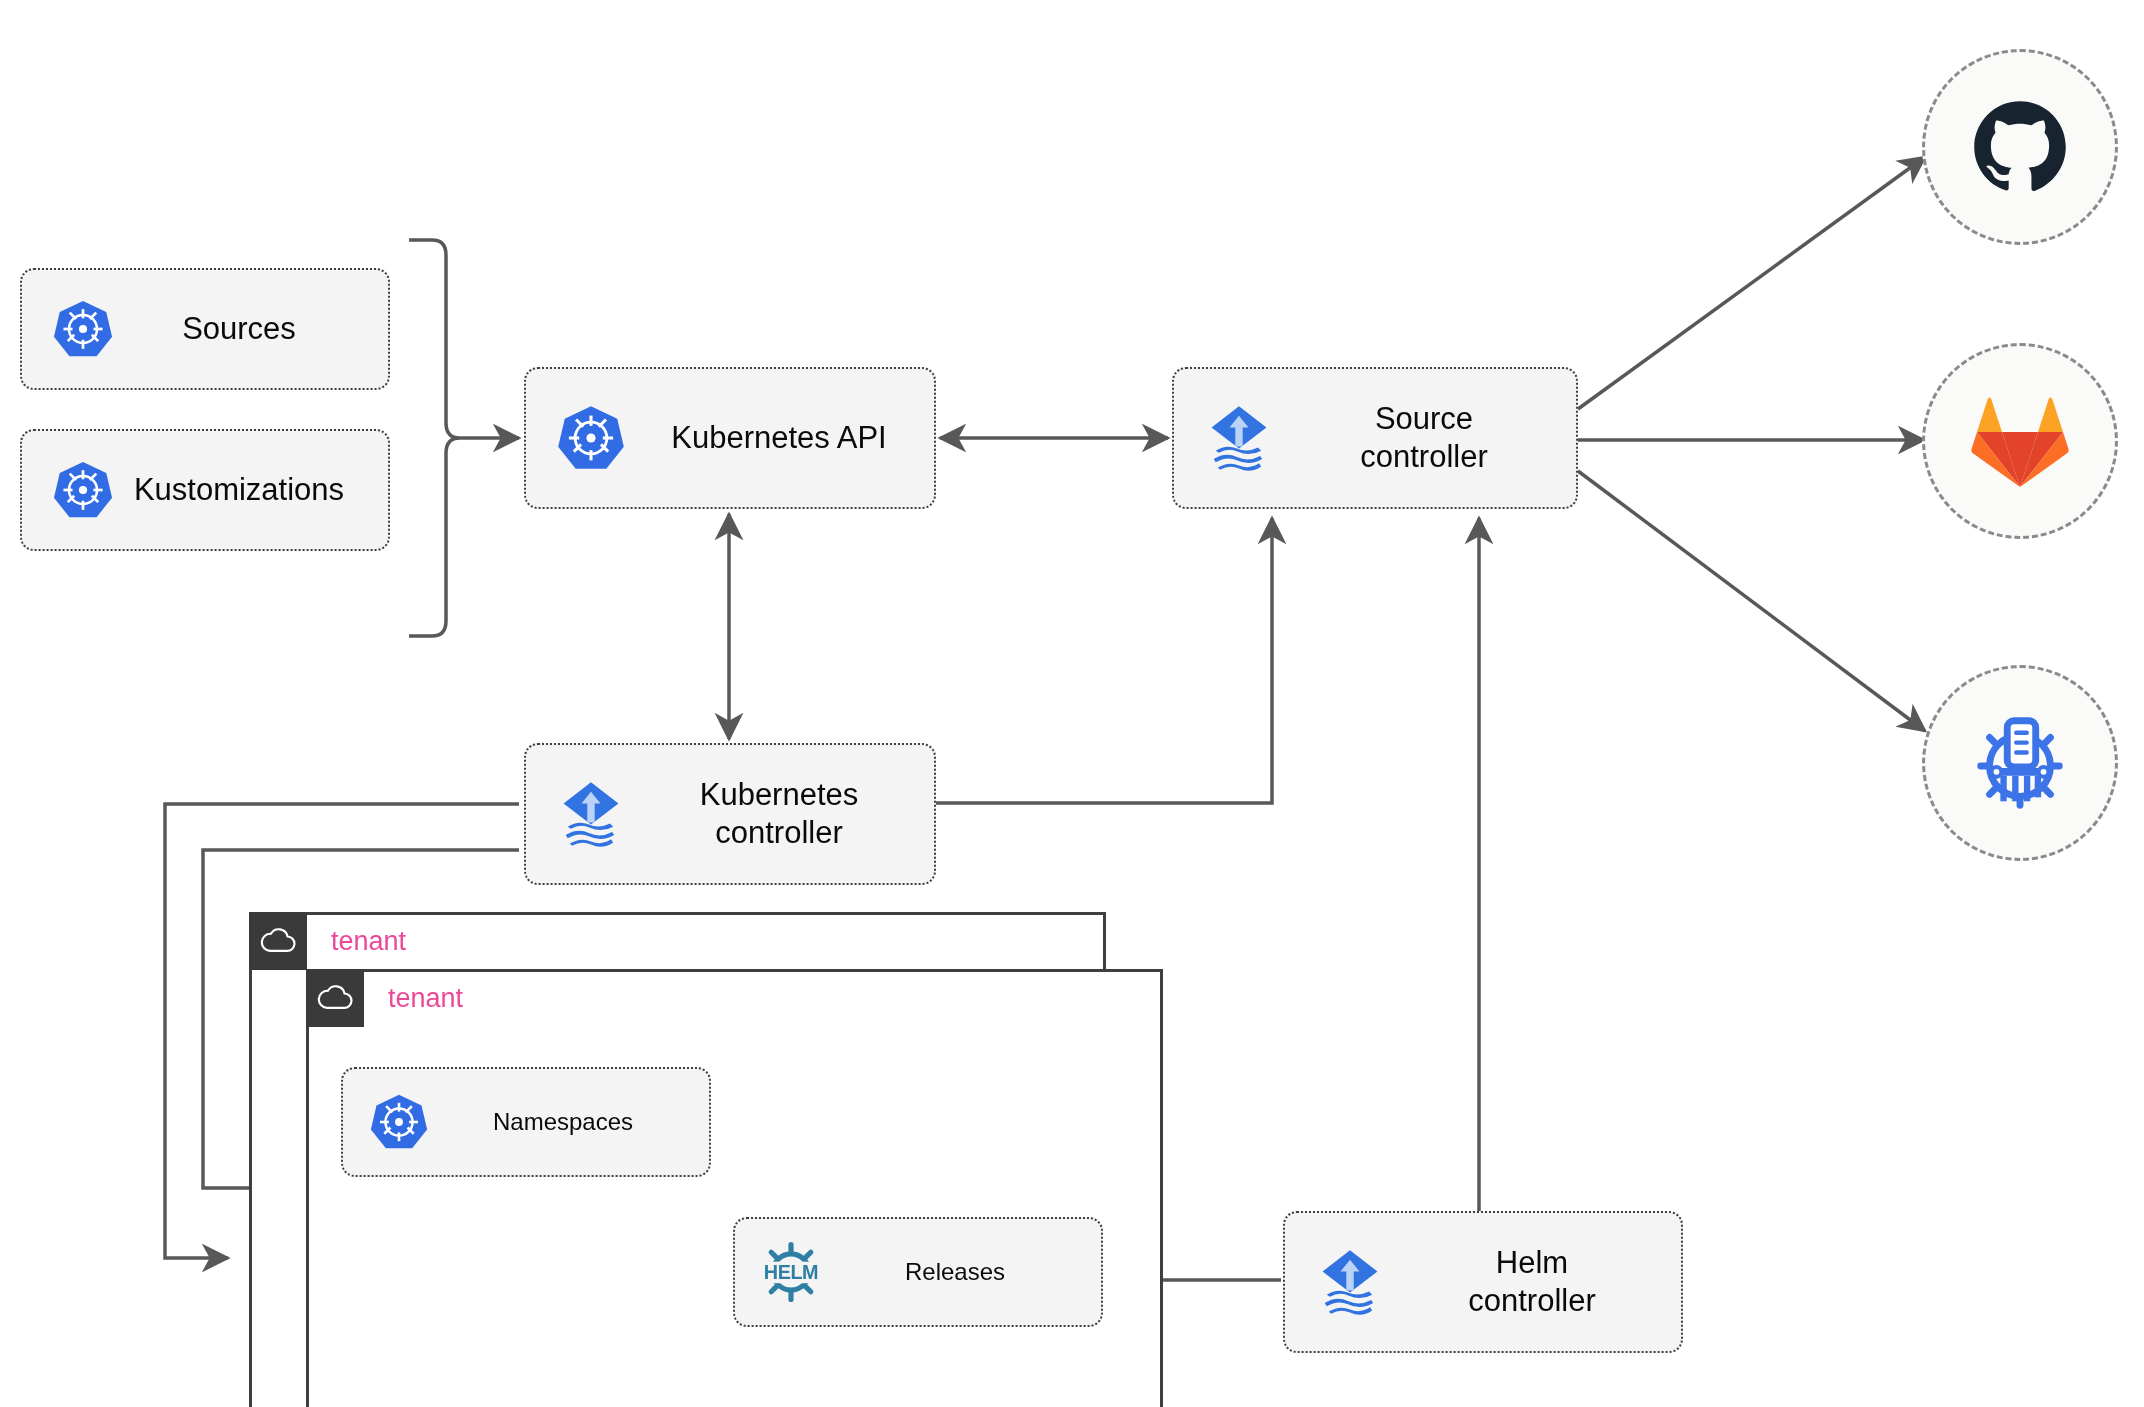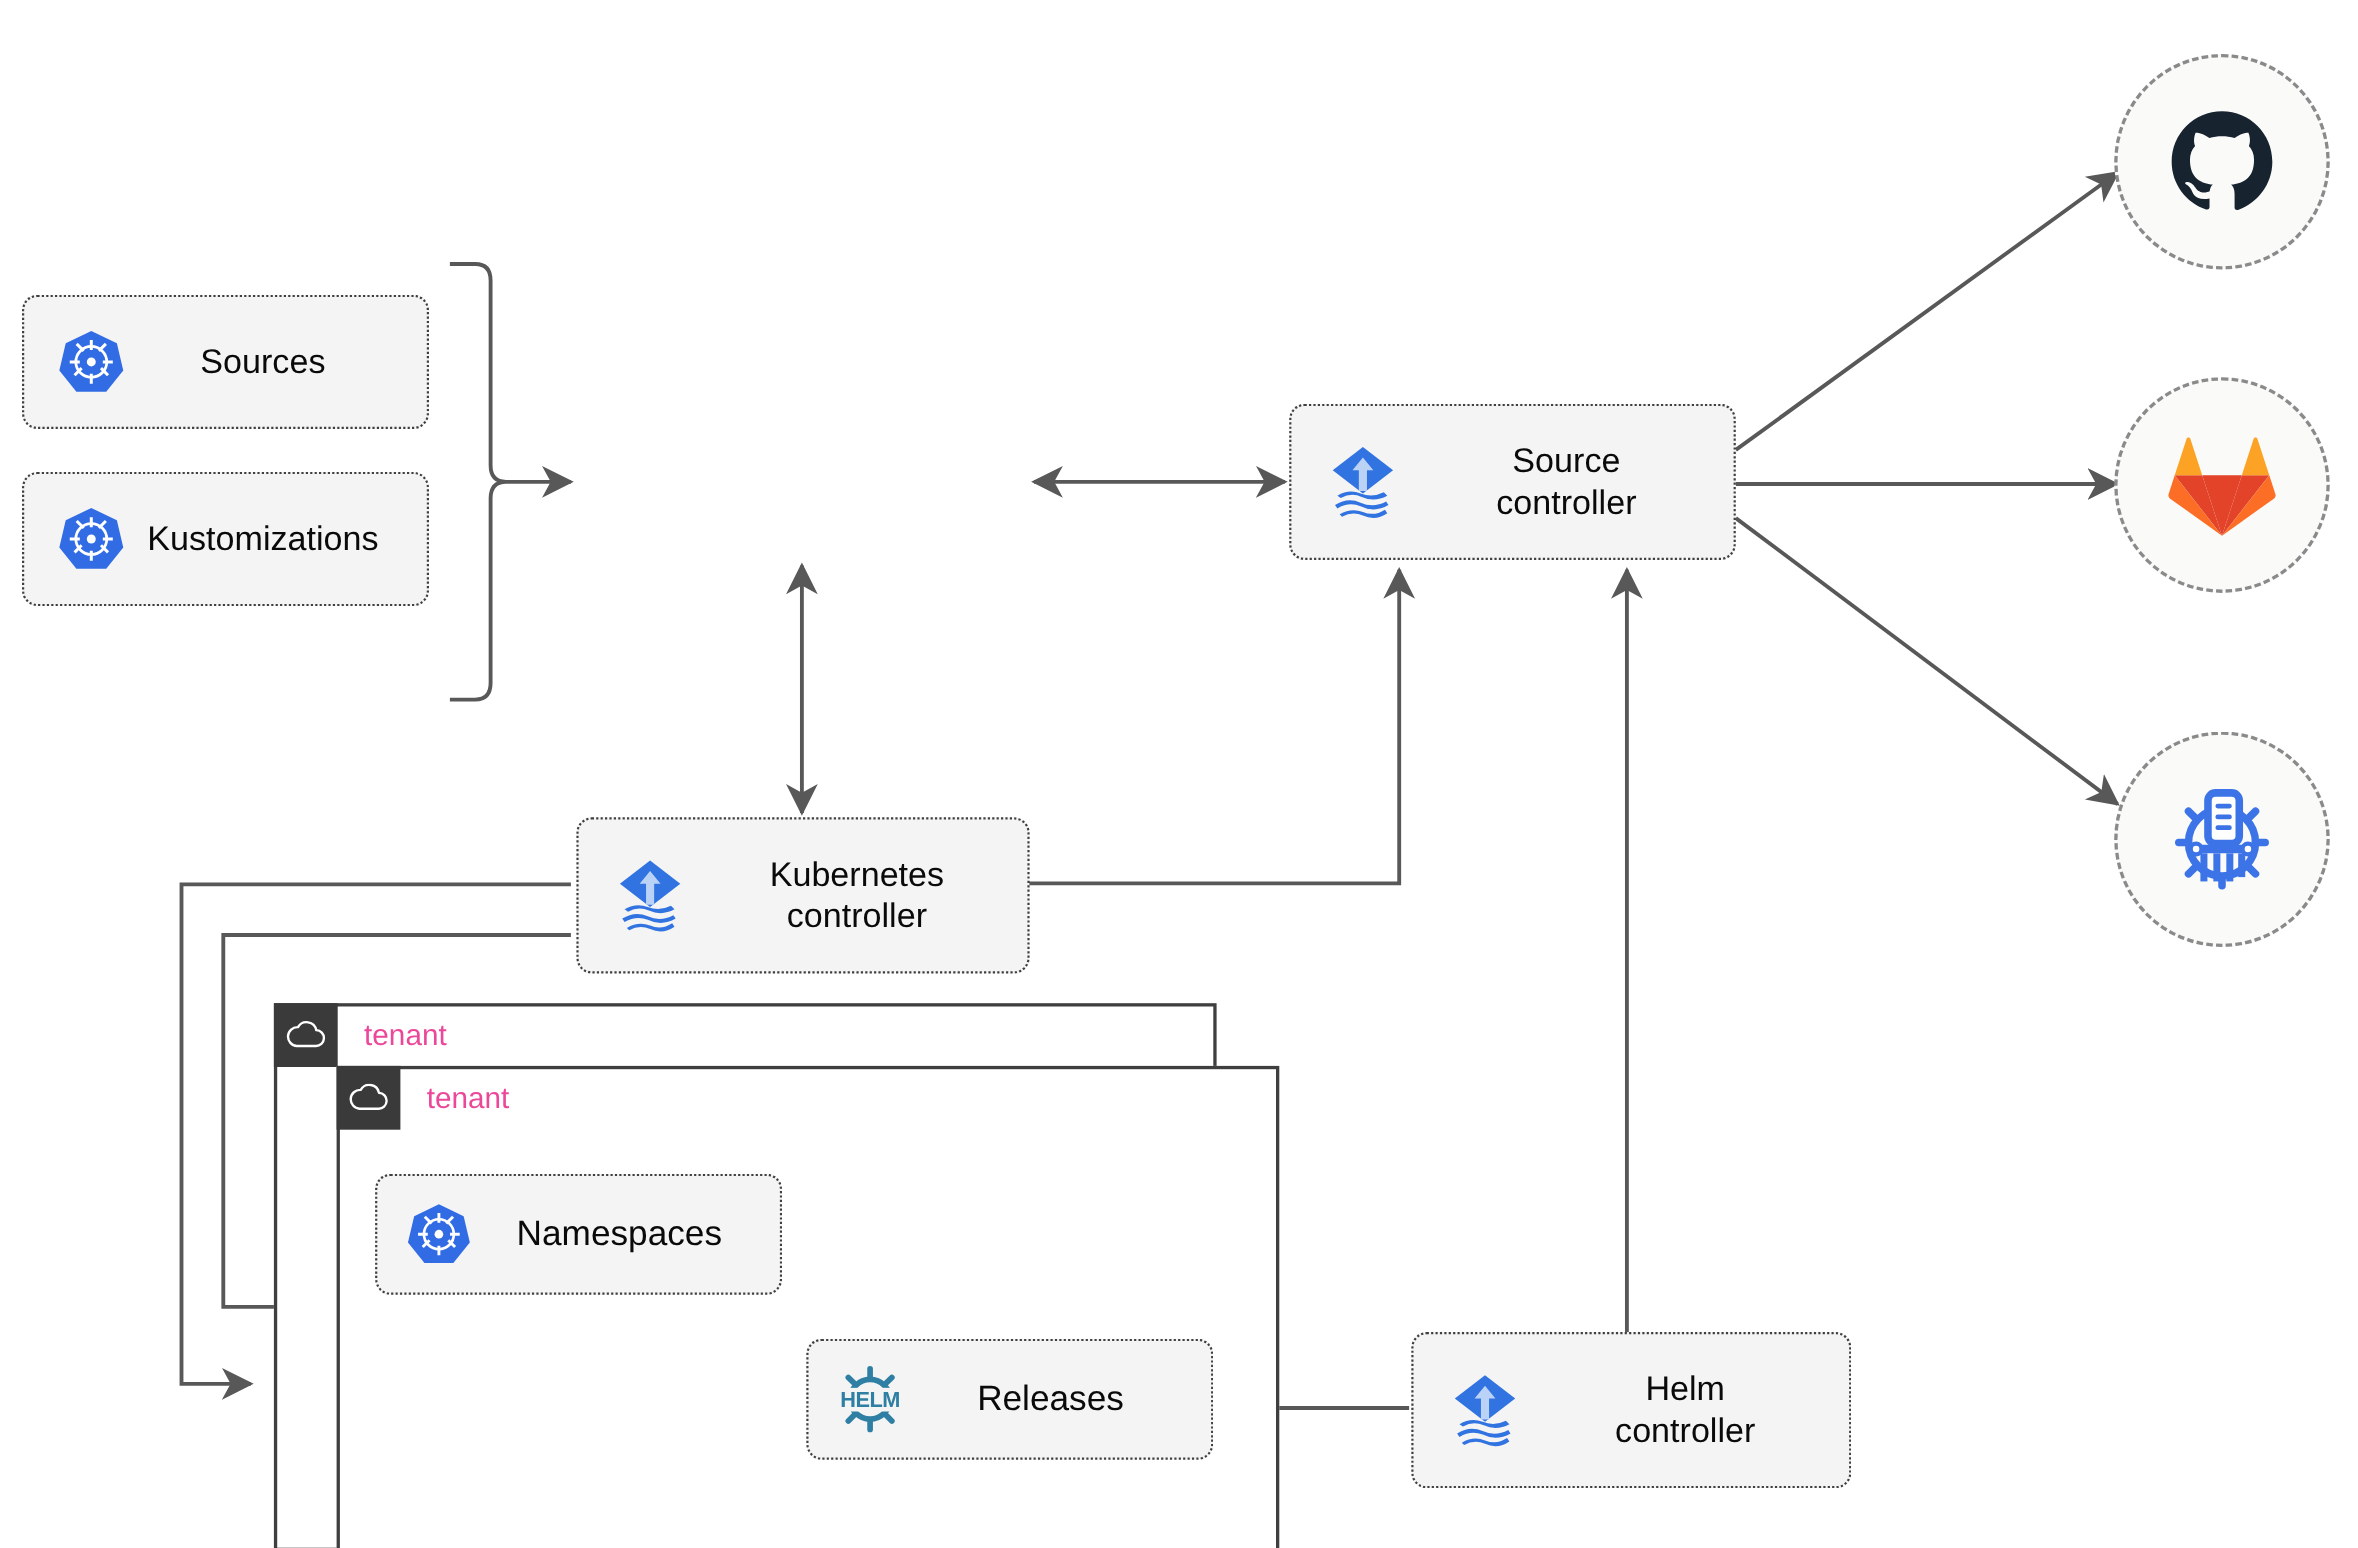--- a/index.html
+++ b/index.html
@@ -59,21 +59,21 @@
   .res-node .lbl { font-size: 31px; padding-right: 18px; }
 
   
   .ctl-node { height: 142px; padding: 0 16px; }
   .ctl-node .ico { width: 98px; }
   .ctl-node .lbl { font-size: 31px; }
 
   
   .ten-node { width: 370px; height: 110px; padding: 0 14px; }
   .ten-node .ico { width: 84px; }
-  .ten-node .lbl { font-size: 32px; padding-right: 10px; }
+  .ten-node .lbl { font-size: 24px; padding-right: 10px; }
 
   
   .tenant-window {
     position: absolute;
     box-sizing: border-box;
     background: #ffffff;
     border: 3px solid #3f3f3f;
     z-index: 2;
   }
   .tenant-titlebar {
@@ -194,20 +194,40 @@
           <path d="M40.1 38.9l2-2 6.6 6.6-2 2z"></path>
           <path d="M46.7 16.1l-2-2-6.6 6.6 2 2z"></path>
           <path d="M23.9 38.9l-2-2-6.6 6.6 2 2z"></path>
         </g>
         <circle cx="32" cy="32" r="14.5" fill="none" stroke="#ffffff" stroke-width="2.6"></circle>
       </svg>
     </span>
     <span class="lbl">Kustomizations</span>
   </div>
 
+  <div class="node ctl-node" style="left:524px; top:336px; width:412px;">
+    <span class="ico">
+      <svg width="70" height="70" viewBox="0 0 64 64">
+        <path d="M32 3 L56 14.5 L62 40 L46 60 L18 60 L2 40 L8 14.5 Z" fill="#326CE5"></path>
+        <g fill="#ffffff">
+          <circle cx="32" cy="32" r="4.2"></circle>
+          <path d="M30.6 11.5h2.8v9.4h-2.8z"></path>
+          <path d="M30.6 43.1h2.8v9.4h-2.8z"></path>
+          <path d="M11.8 30.6h9.4v2.8h-9.4z"></path>
+          <path d="M42.8 30.6h9.4v2.8h-9.4z"></path>
+          <path d="M17.3 16.1l2-2 6.6 6.6-2 2z"></path>
+          <path d="M40.1 38.9l2-2 6.6 6.6-2 2z"></path>
+          <path d="M46.7 16.1l-2-2-6.6 6.6 2 2z"></path>
+          <path d="M23.9 38.9l-2-2-6.6 6.6 2 2z"></path>
+        </g>
+        <circle cx="32" cy="32" r="14.5" fill="none" stroke="#ffffff" stroke-width="2.6"></circle>
+      </svg>
+    </span>
+    <span class="lbl">Kubernetes API</span>
+  </div>
 
   <div class="node ctl-node" style="left:1172px; top:336px; width:406px;">
     <span class="ico">
       <svg width="76" height="76" viewBox="0 0 72 72">
         <path d="M36 6 L62 26 L36 46 L10 26 Z" fill="#3173E1"></path>
         <path d="M36 15 L45 26 L39.5 26 L39.5 44 L32.5 44 L32.5 26 L27 26 Z" fill="#BBD2F7"></path>
         <g fill="#3173E1">
           <path d="M14 48 q10 -6 20 -2 q10 4 20 -1 l3 3 q-11 6 -22 1 q-9 -4 -18 1 z"></path>
           <path d="M12 56 q11 -7 22 -2 q11 5 22 -1 l2 3 q-12 7 -24 1 q-10 -4 -20 2 z"></path>
           <path d="M16 64 q10 -6 20 -2 q10 4 19 -2 l2 3 q-10 7 -21 2 q-9 -4 -18 1 z"></path>

